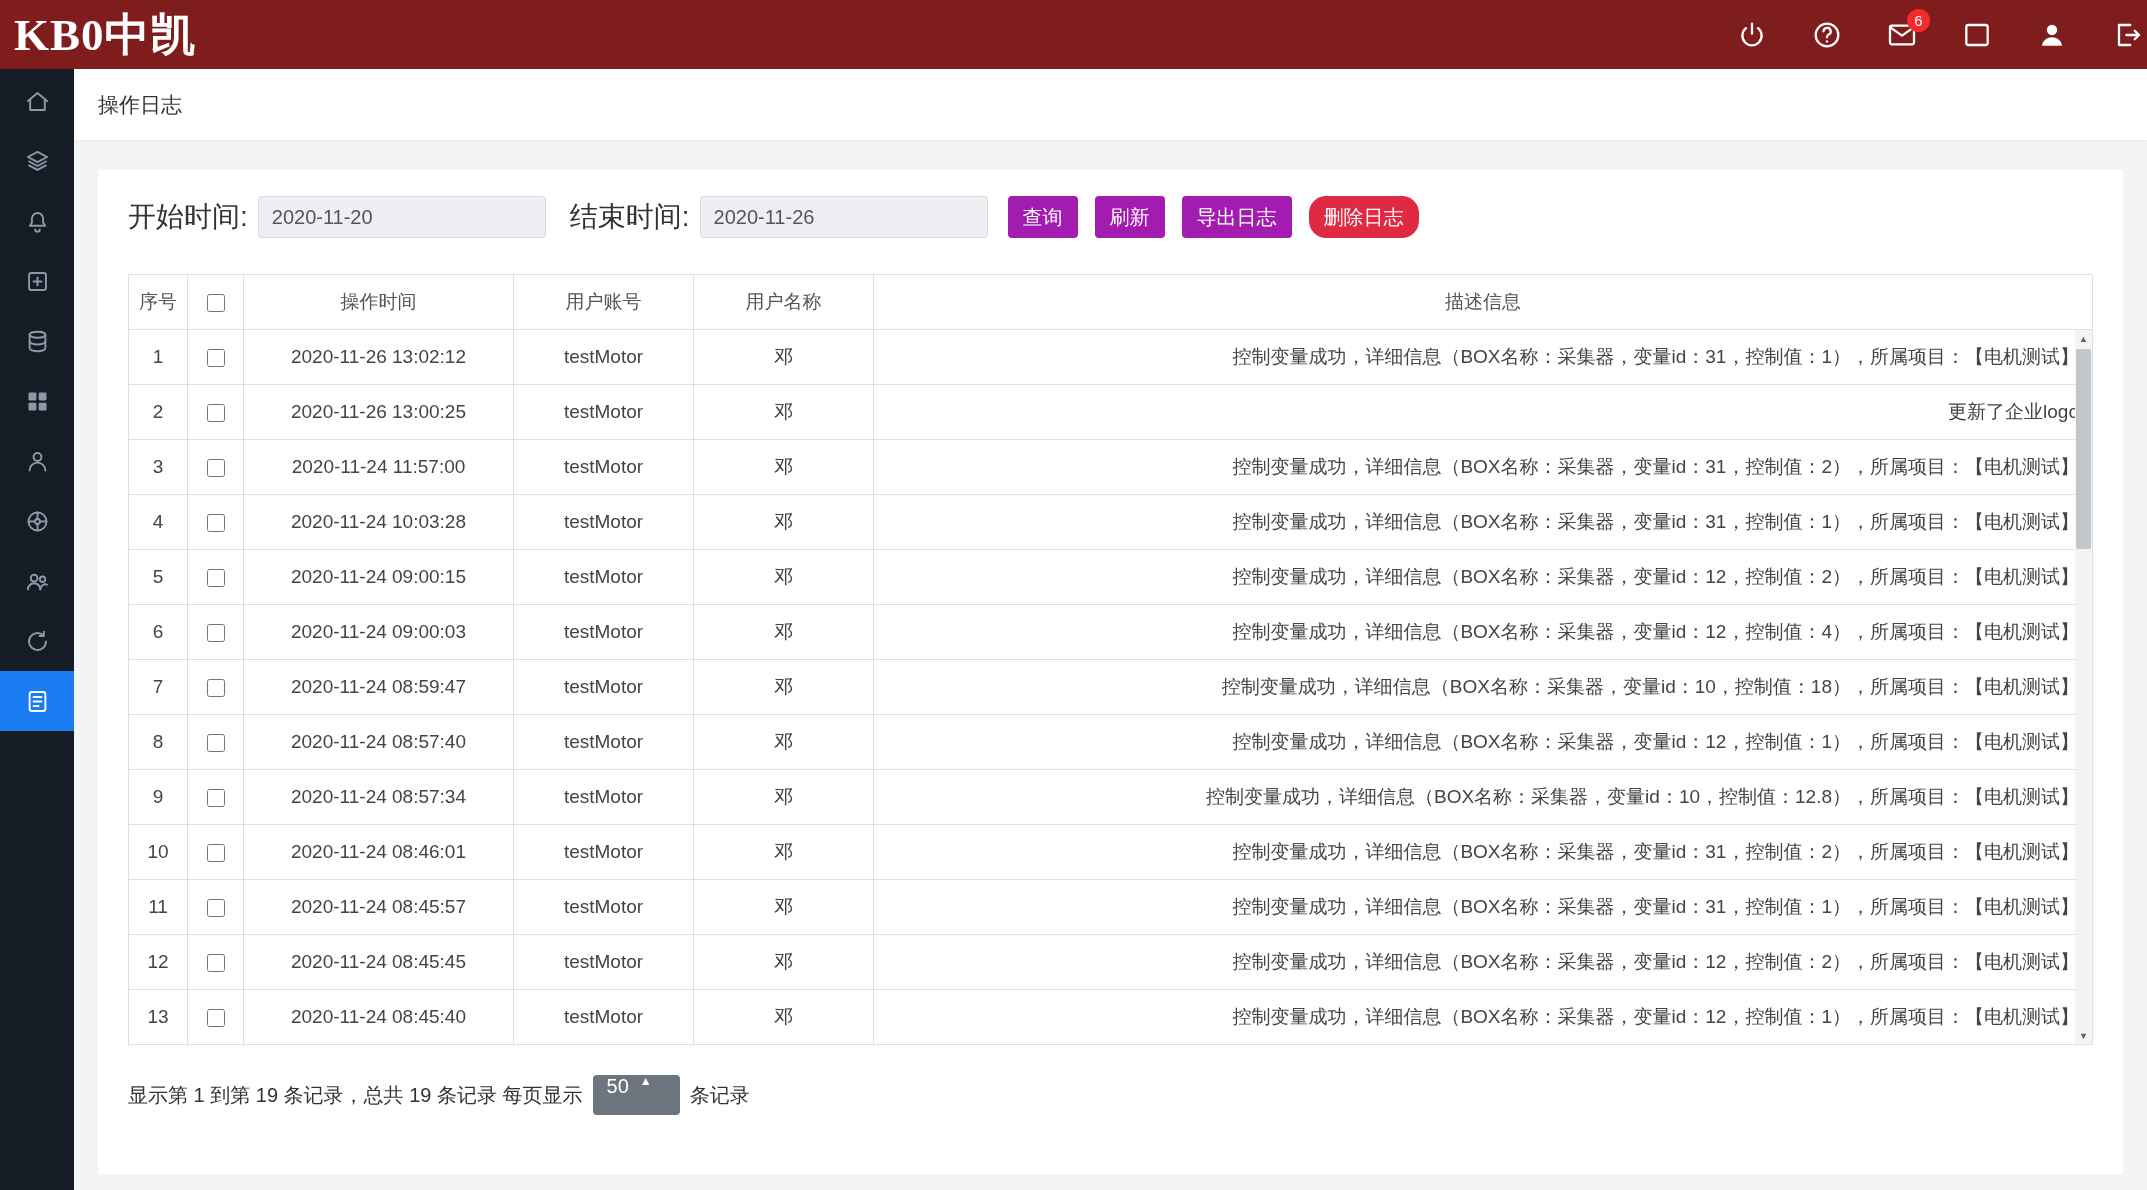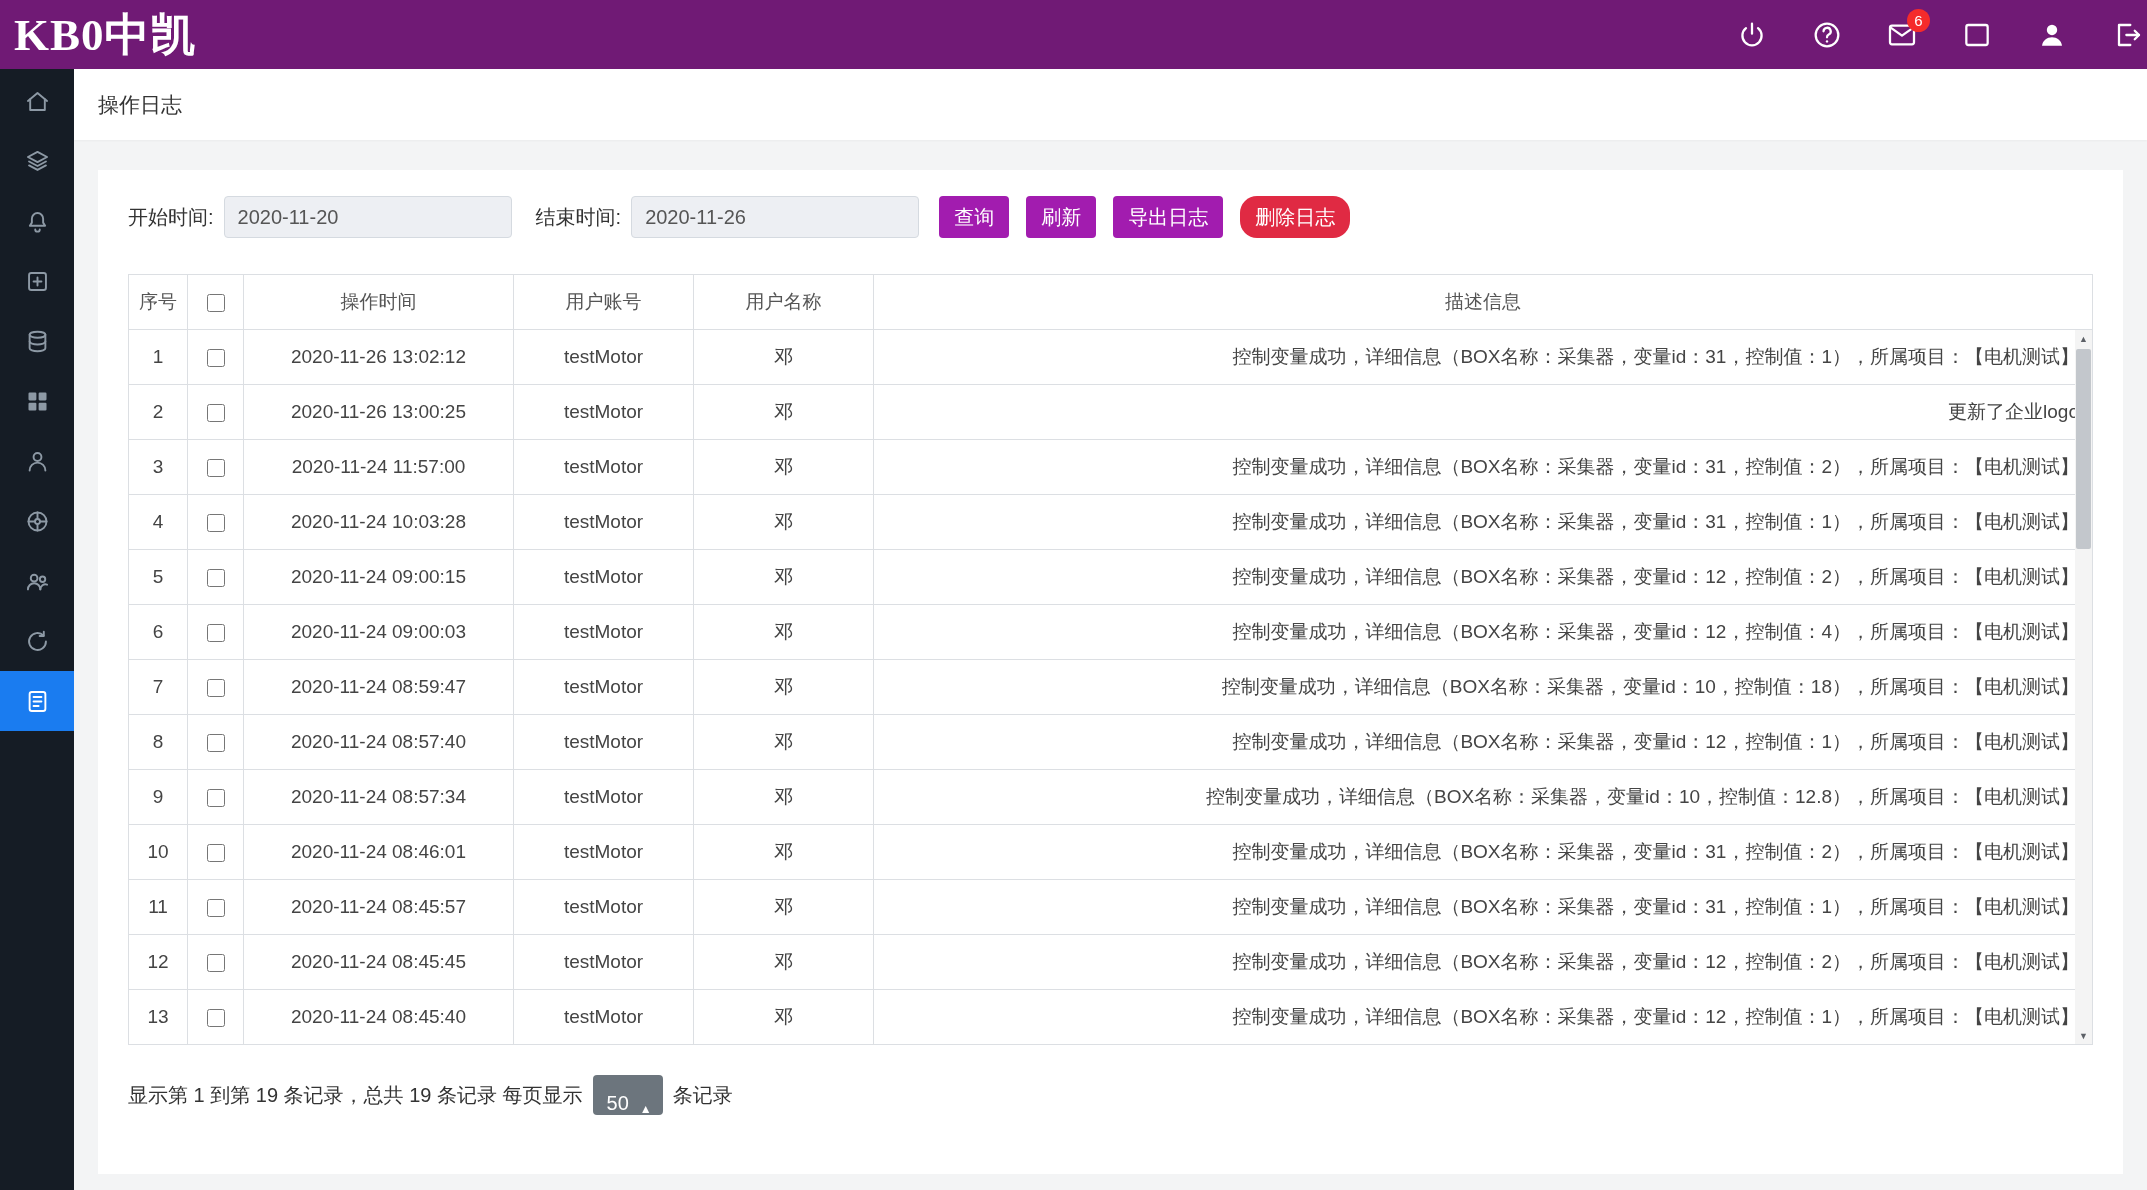--- a/index.html
+++ b/index.html
@@ -4,21 +4,21 @@
 <style>
   * { box-sizing: border-box; margin: 0; padding: 0; }
   html,body { width:2147px; height:1190px; overflow:hidden; }
   body {
     font-family: "Liberation Sans", "DejaVu Sans", sans-serif;
     background:#f3f4f5; position:relative; color:#333;
   }
   
   .topbar{
     position:absolute; top:0; left:0; width:2147px; height:69px;
-    background:#701a75; display:flex; align-items:center; justify-content:space-between;
+    background:#7f1d1d; display:flex; align-items:center; justify-content:space-between;
     z-index:20; overflow:hidden;
   }
   .logo{
     color:#fff; font-family:"Liberation Serif","DejaVu Serif",serif;
     font-weight:bold; font-size:45px; padding-left:14px; letter-spacing:1px; white-space:nowrap;
   }
   .top-icons{ display:flex; align-items:center; gap:43px; padding-right:4px; }
   .tb-icon{ width:32px; height:32px; position:relative; cursor:pointer; flex:0 0 auto; }
   .tb-icon svg{ width:32px; height:32px; display:block; }
   .badge{
@@ -41,21 +41,21 @@
   .main{ position:absolute; left:74px; top:69px; right:0; bottom:0; }
   .title-bar{
     background:#fff; height:71px; display:flex; align-items:center;
     padding-left:24px; font-size:21px; color:#333;
     box-shadow:0 1px 2px rgba(0,0,0,0.04);
   }
   .content{ padding:30px 24px 0 24px; }
   .card{ background:#fff; height:1004px; padding:26px 30px 0 30px; position:relative; }
   
   .filter-row{ display:flex; align-items:center; }
-  .f-label{ font-size:20px; color:#333; margin-right:10px; white-space:nowrap; }
+  .f-label{ font-size:28px; color:#333; margin-right:10px; white-space:nowrap; }
   .f-input{
     width:288px; height:42px; background:#edeff3; border:1px solid #d5dae0;
     border-radius:4px; font-size:20px; color:#555; padding:0 13px;
     font-family:"Liberation Sans","DejaVu Sans",sans-serif;
   }
   .ml24{ margin-left:24px; }
   .btn{
     height:42px; border:none; border-radius:4px; color:#fff; font-size:20px;
     padding:0 15px; margin-left:17px; cursor:pointer; white-space:nowrap;
     font-family:"Liberation Sans","DejaVu Sans",sans-serif;
@@ -85,21 +85,21 @@
   }
   .vs-down{ top:auto; bottom:0; }
   .vs-thumb{
     position:absolute; top:19px; left:1px; width:15px; height:200px;
     background:#c3c7cc; border-radius:2px; cursor:pointer;
   }
   
   .pagination{ margin-top:30px; display:flex; align-items:center; font-size:20px; color:#333; }
   .page-size-btn{
     margin:0 10px; background:#6c757d; color:#fff; height:40px;
-    display:flex; align-items:flex-end; padding:0 11px 0 14px; border-radius:4px;
+    display:flex; align-items:flex-start; padding:0 28px 0 14px; border-radius:4px;
     font-size:20px; cursor:pointer;
   }
   .caret{ margin-left:11px; font-size:12px; line-height:1; }
 </style>
 </head>
 <body>
 
 <header class="topbar">
   <div class="logo">KB0中凯</div>
   <div class="top-icons">

